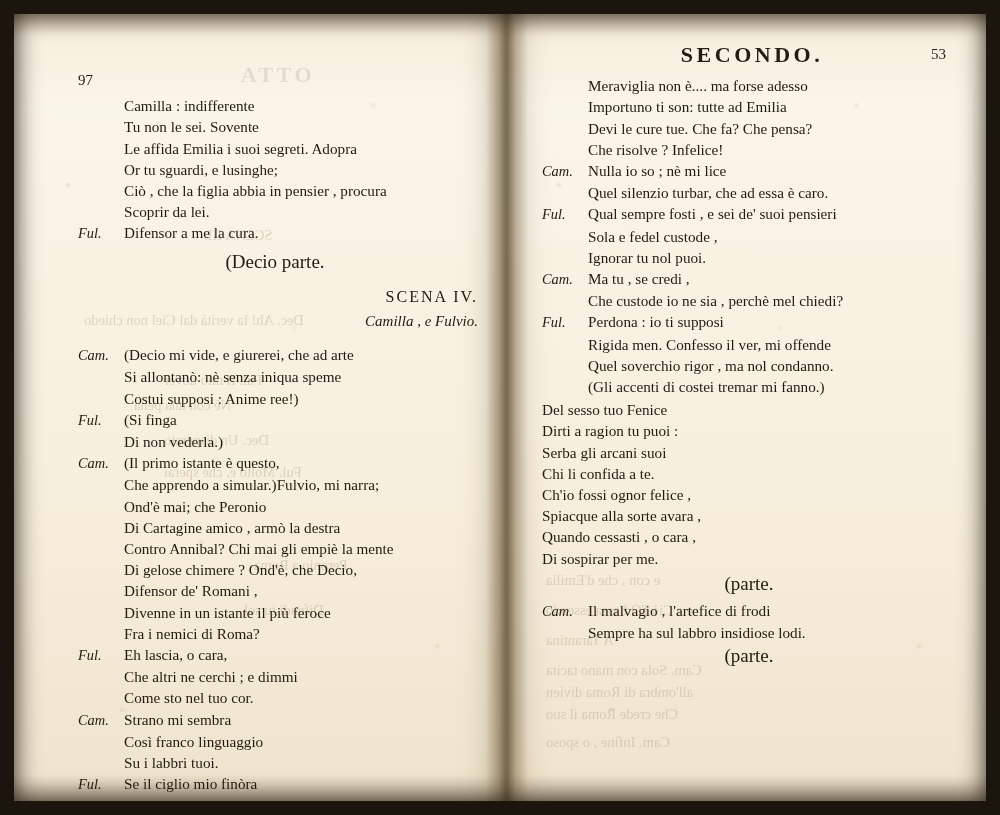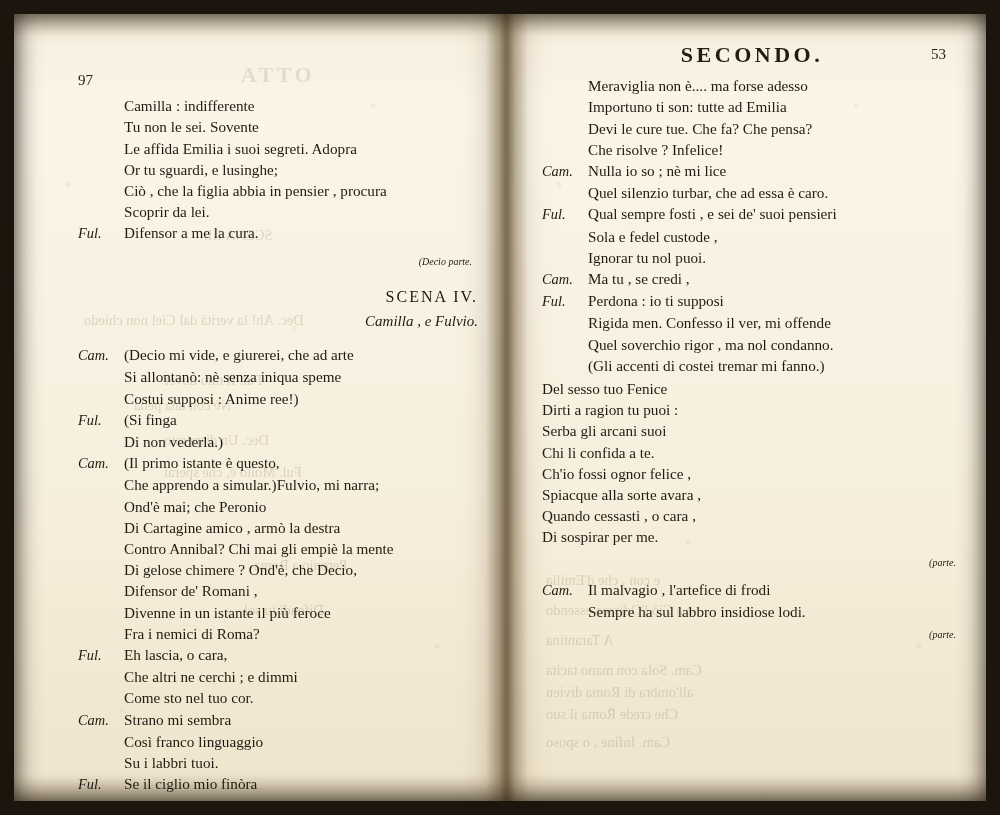--- a/index.html
+++ b/index.html
@@ -116,23 +116,22 @@
     font-size: 16px;
     margin: 14px 0 4px 0;
   }
   .scene-cast {
     text-align: right;
     font-style: italic;
     font-size: 15px;
     margin-bottom: 12px;
   }
   .stage-right {
-    text-align: right;
-    font-style: italic;
-    font-size: 10px;
+    text-align: center;
+    font-size: 19px;
     padding-right: 6px;
   }
 
   .line {
     display: flex;
     align-items: baseline;
     white-space: pre;
   }
   .spk {
     width: 46px;
@@ -262,20 +261,21 @@
         <div class="line"><span class="spk"></span><span class="txt">Meraviglia non è.... ma forse adesso</span></div>
         <div class="line"><span class="spk"></span><span class="txt">Importuno ti son: tutte ad Emilia</span></div>
         <div class="line"><span class="spk"></span><span class="txt">Devi le cure tue. Che fa? Che pensa?</span></div>
         <div class="line"><span class="spk"></span><span class="txt">Che risolve ? Infelice!</span></div>
         <div class="line"><span class="spk">Cam.</span><span class="txt">Nulla io so ; nè mi lice</span></div>
         <div class="line"><span class="spk"></span><span class="txt">Quel silenzio turbar, che ad essa è caro.</span></div>
         <div class="line"><span class="spk">Ful.</span><span class="txt">Qual sempre fosti , e sei de' suoi pensieri</span></div>
         <div class="line"><span class="spk"></span><span class="txt">Sola e fedel custode ,</span></div>
         <div class="line"><span class="spk"></span><span class="txt">Ignorar tu nol puoi.</span></div>
         <div class="line"><span class="spk">Cam.</span><span class="txt">Ma tu , se credi ,</span></div>
+        <div class="line"><span class="spk"></span><span class="txt">Che custode io ne sia , perchè mel chiedi?</span></div>
         <div class="line"><span class="spk">Ful.</span><span class="txt">Perdona : io ti supposi</span></div>
         <div class="line"><span class="spk"></span><span class="txt">Rigida men. Confesso il ver, mi offende</span></div>
         <div class="line"><span class="spk"></span><span class="txt">Quel soverchio rigor , ma nol condanno.</span></div>
         <div class="line"><span class="spk"></span><span class="txt">(Gli accenti di costei tremar mi fanno.)</span></div>
       </div>
 
       <div style="margin-top:2px;">
         <div class="center-v">Del sesso tuo Fenice</div>
         <div class="center-v">Dirti a ragion tu puoi :</div>
         <div class="center-v">Serba gli arcani suoi</div>

